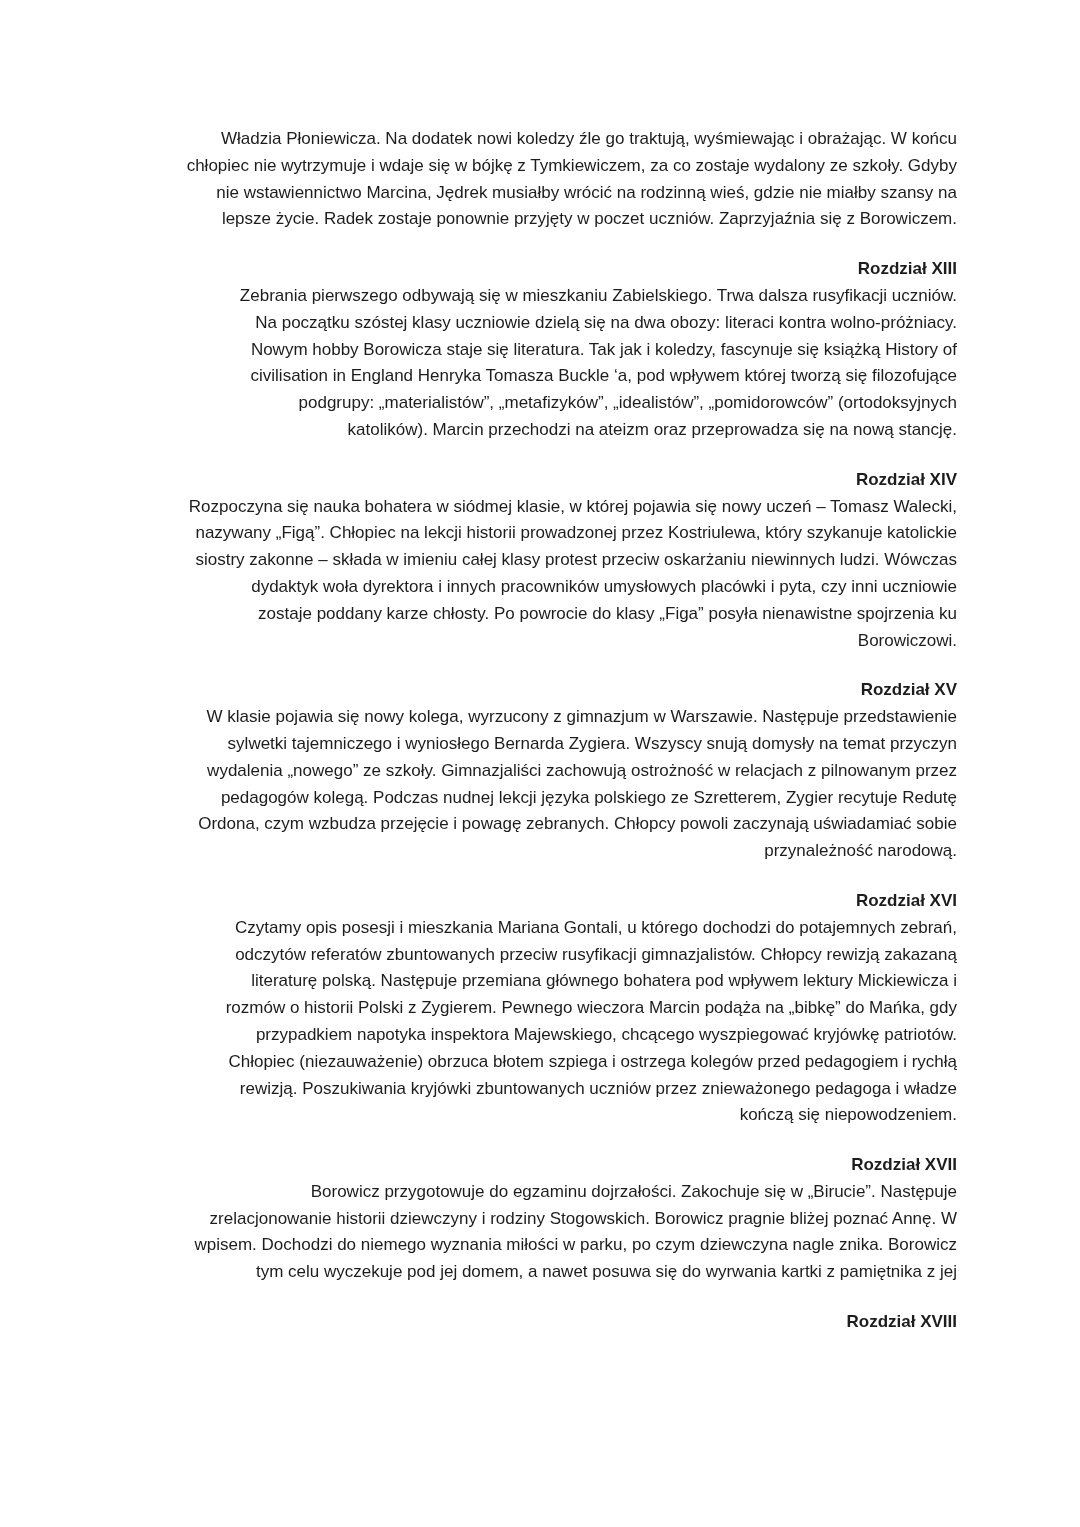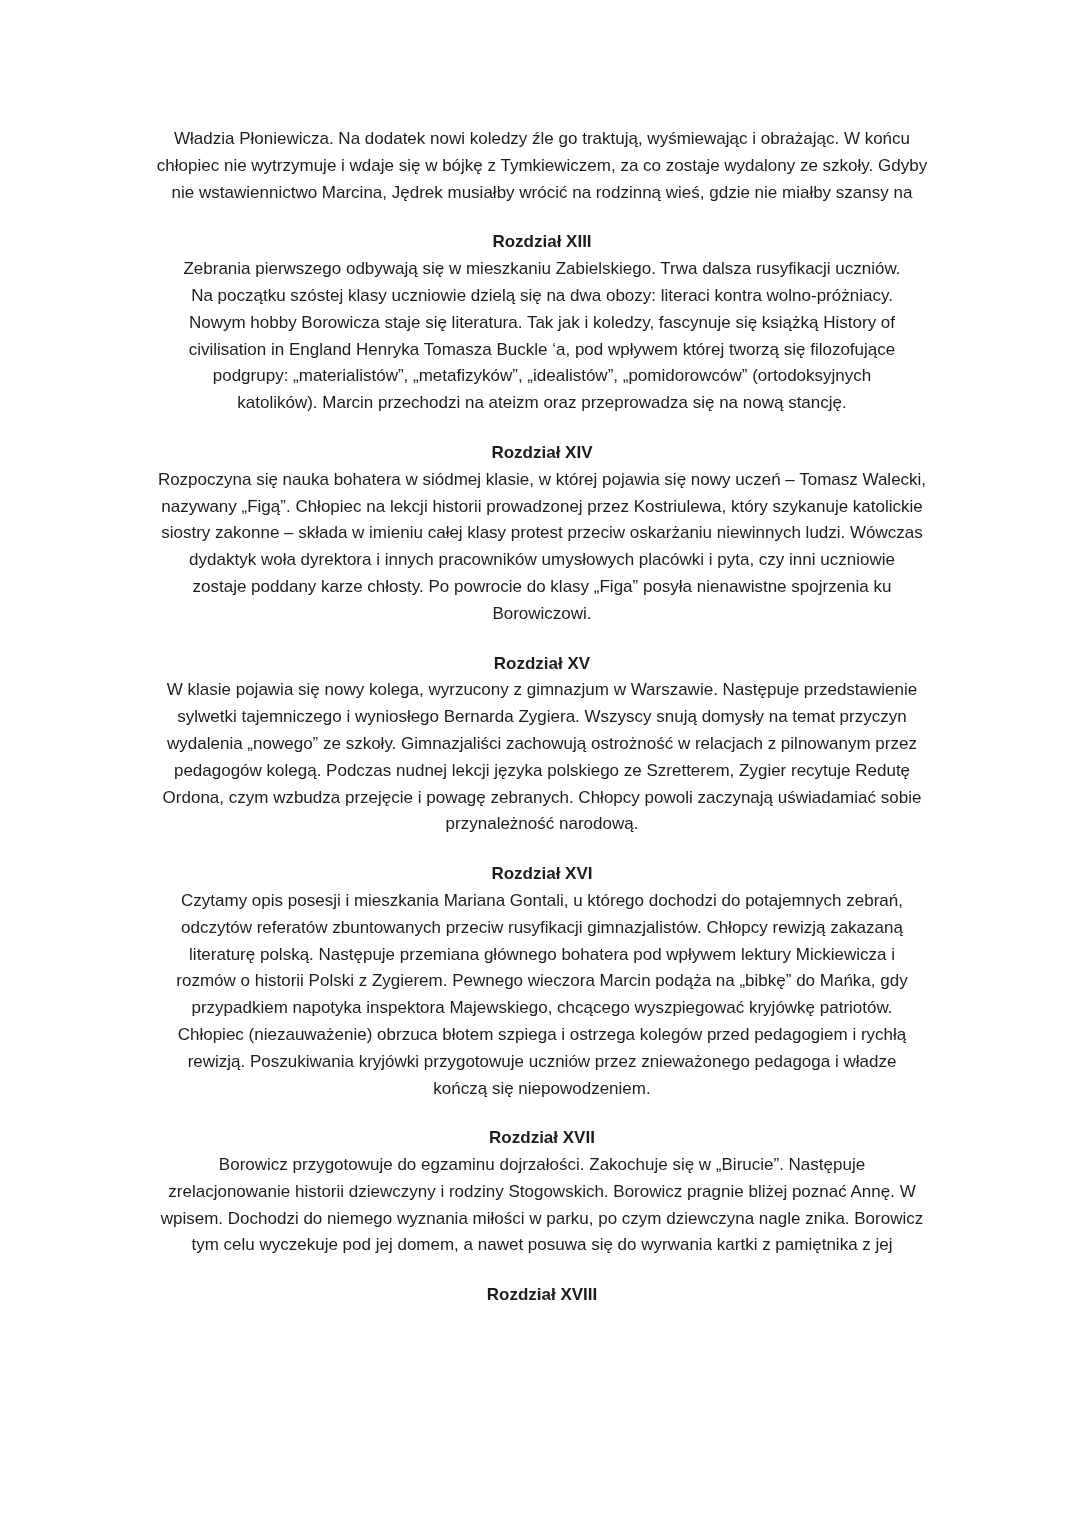--- a/index.html
+++ b/index.html
@@ -16,41 +16,42 @@
     font-family: "Liberation Sans", sans-serif;
   }
   .content {
     position: absolute;
     left: 127px;
     top: 126px;
     width: 830px;
     color: #1d1d1d;
     font-size: 17px;
     line-height: 26.8px;
-    text-align: center;
+    text-align: right;
   }
   .section {
     margin-bottom: 23px;
   }
   .line {
     white-space: nowrap;
   }
   .heading {
     font-weight: 700;
   }
 </style>
 </head>
 <body>
 
 <div class="page">
   <div class="content">
       <div class="section">
         <div class="line">Władzia Płoniewicza. Na dodatek nowi koledzy źle go traktują, wyśmiewając i obrażając. W końcu</div>
         <div class="line">chłopiec nie wytrzymuje i wdaje się w bójkę z Tymkiewiczem, za co zostaje wydalony ze szkoły. Gdyby</div>
         <div class="line">nie wstawiennictwo Marcina, Jędrek musiałby wrócić na rodzinną wieś, gdzie nie miałby szansy na</div>
+        <div class="line">lepsze życie. Radek zostaje ponownie przyjęty w poczet uczniów. Zaprzyjaźnia się z Borowiczem.</div>
       </div>
       <div class="section">
         <div class="line heading">Rozdział XIII</div>
         <div class="line">Zebrania pierwszego odbywają się w mieszkaniu Zabielskiego. Trwa dalsza rusyfikacji uczniów.</div>
         <div class="line">Na początku szóstej klasy uczniowie dzielą się na dwa obozy: literaci kontra wolno-próżniacy.</div>
         <div class="line">Nowym hobby Borowicza staje się literatura. Tak jak i koledzy, fascynuje się książką History of</div>
         <div class="line">civilisation in England Henryka Tomasza Buckle ‘a, pod wpływem której tworzą się filozofujące</div>
         <div class="line">podgrupy: „materialistów”, „metafizyków”, „idealistów”, „pomidorowców” (ortodoksyjnych</div>
         <div class="line">katolików). Marcin przechodzi na ateizm oraz przeprowadza się na nową stancję.</div>
       </div>
@@ -73,21 +74,21 @@
         <div class="line">przynależność narodową.</div>
       </div>
       <div class="section">
         <div class="line heading">Rozdział XVI</div>
         <div class="line">Czytamy opis posesji i mieszkania Mariana Gontali, u którego dochodzi do potajemnych zebrań,</div>
         <div class="line">odczytów referatów zbuntowanych przeciw rusyfikacji gimnazjalistów. Chłopcy rewizją zakazaną</div>
         <div class="line">literaturę polską. Następuje przemiana głównego bohatera pod wpływem lektury Mickiewicza i</div>
         <div class="line">rozmów o historii Polski z Zygierem. Pewnego wieczora Marcin podąża na „bibkę” do Mańka, gdy</div>
         <div class="line">przypadkiem napotyka inspektora Majewskiego, chcącego wyszpiegować kryjówkę patriotów.</div>
         <div class="line">Chłopiec (niezauważenie) obrzuca błotem szpiega i ostrzega kolegów przed pedagogiem i rychłą</div>
-        <div class="line">rewizją. Poszukiwania kryjówki przygotowuje uczniów przez znieważonego pedagoga i władze</div>
+        <div class="line">rewizją. Poszukiwania kryjówki zbuntowanych uczniów przez znieważonego pedagoga i władze</div>
         <div class="line">kończą się niepowodzeniem.</div>
       </div>
       <div class="section">
         <div class="line heading">Rozdział XVII</div>
         <div class="line">Borowicz przygotowuje do egzaminu dojrzałości. Zakochuje się w „Birucie”. Następuje</div>
         <div class="line">zrelacjonowanie historii dziewczyny i rodziny Stogowskich. Borowicz pragnie bliżej poznać Annę. W</div>
         <div class="line">wpisem. Dochodzi do niemego wyznania miłości w parku, po czym dziewczyna nagle znika. Borowicz</div>
         <div class="line">tym celu wyczekuje pod jej domem, a nawet posuwa się do wyrwania kartki z pamiętnika z jej</div>
       </div>
       <div class="section">

